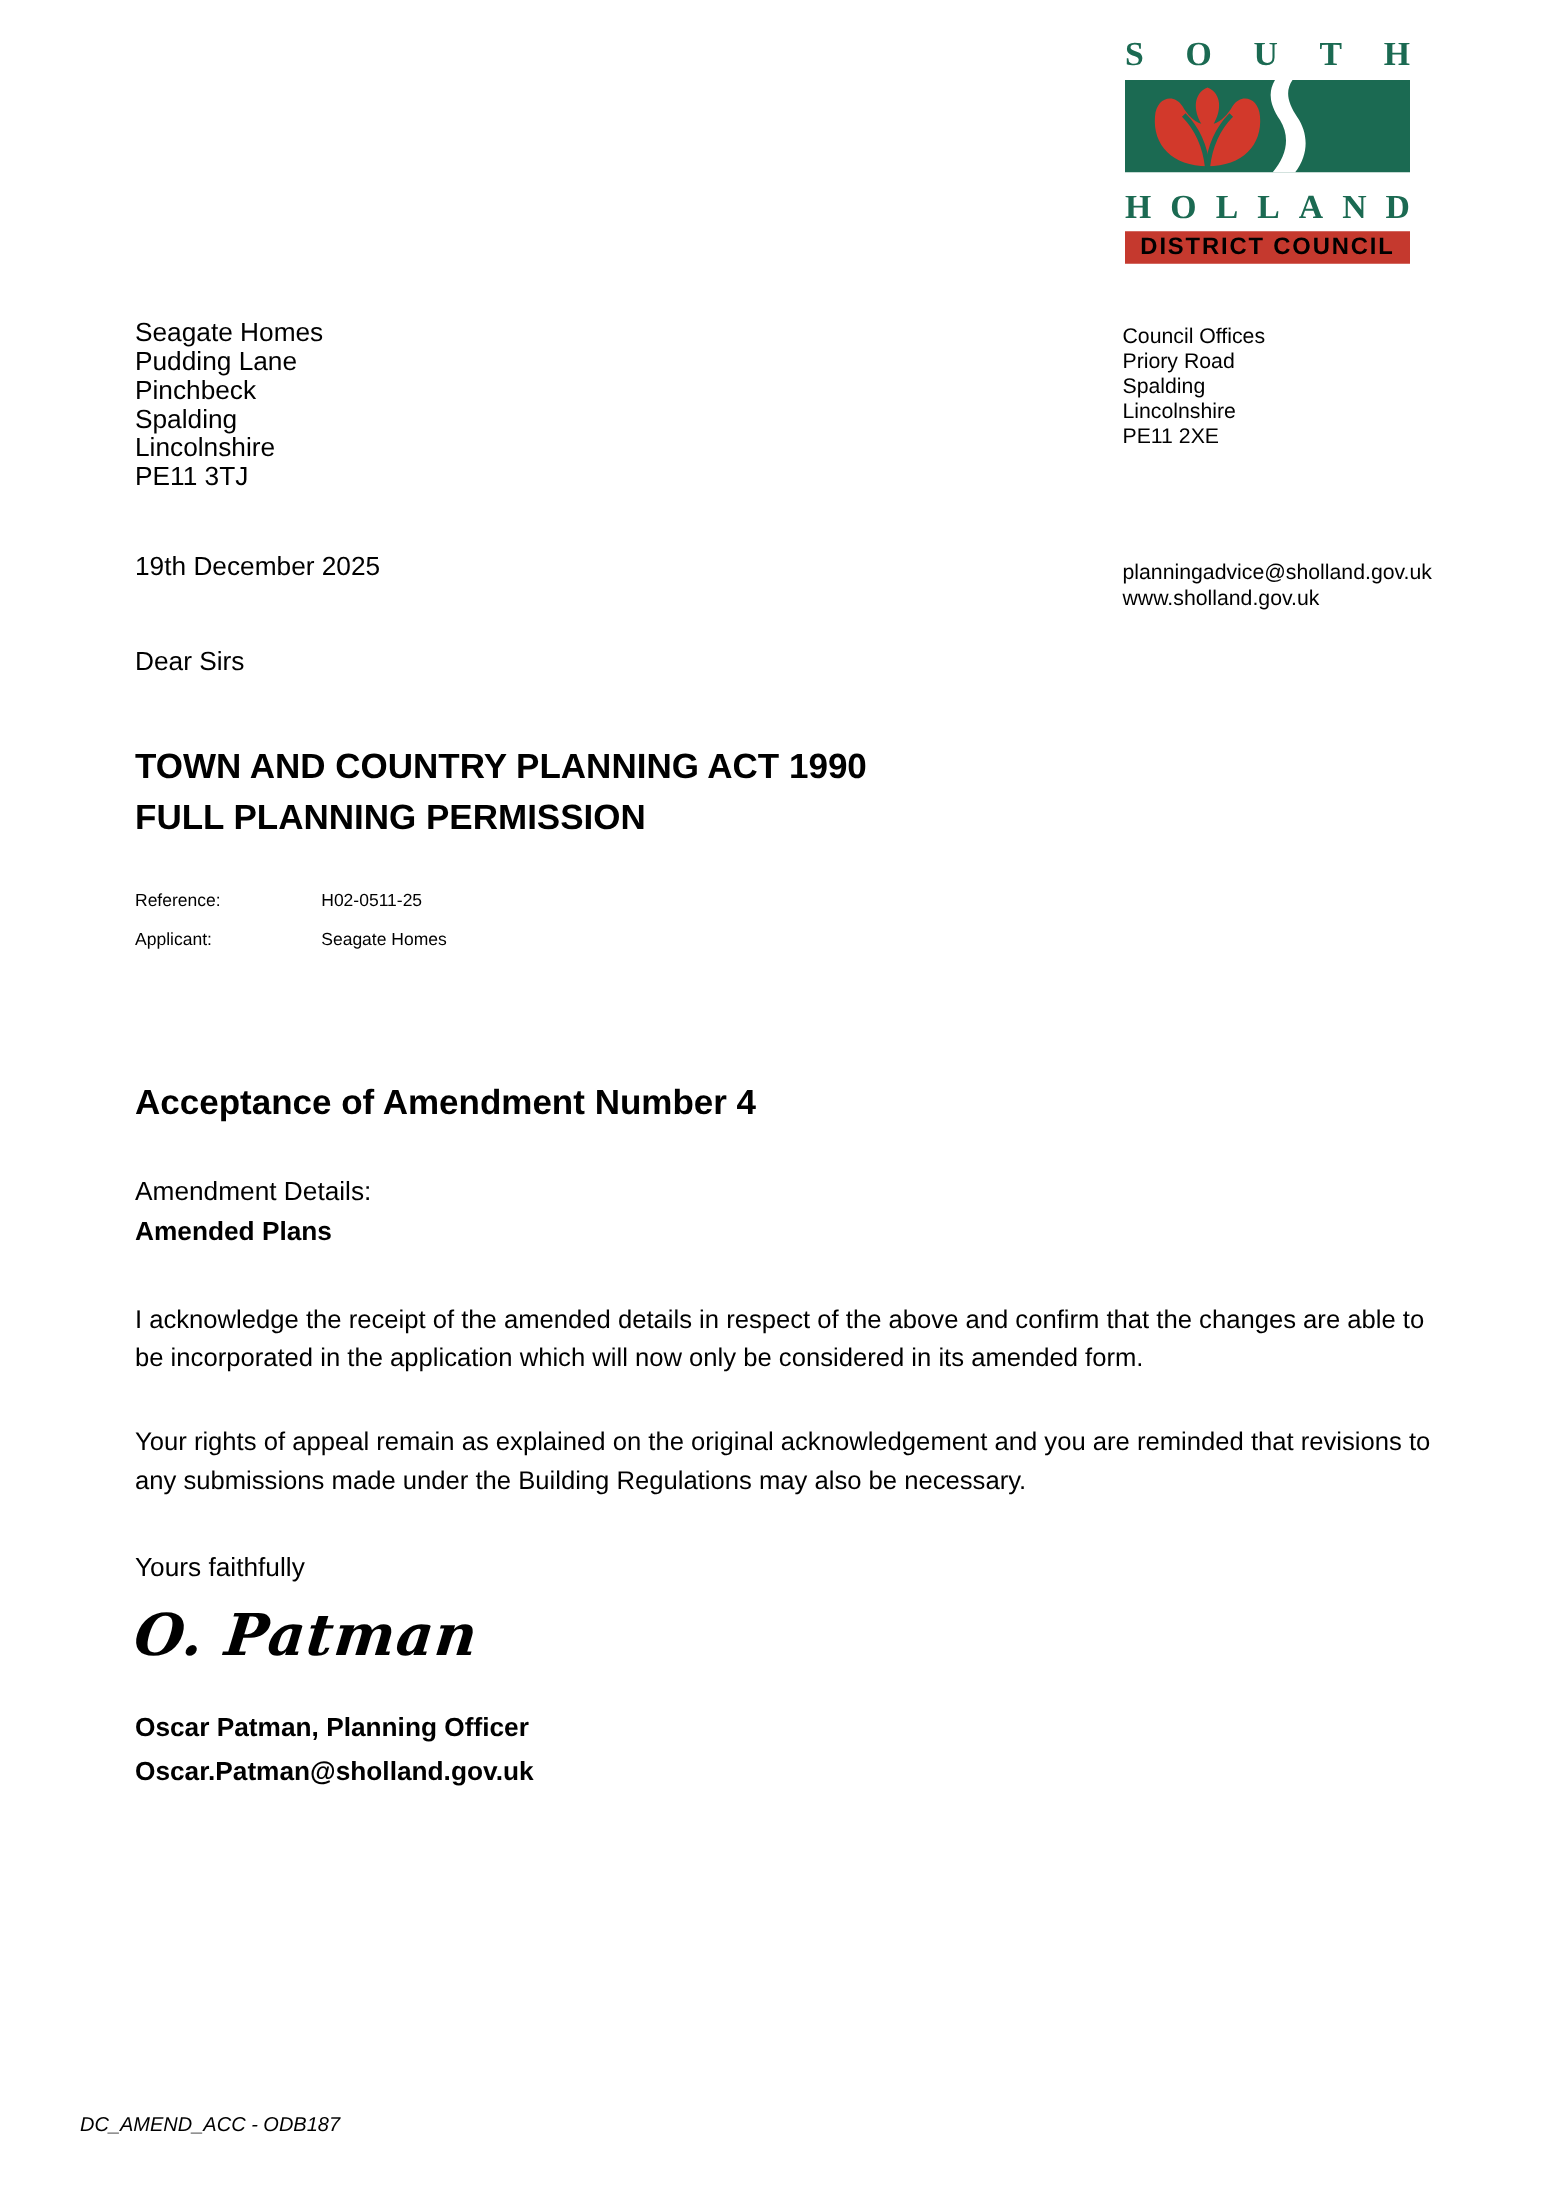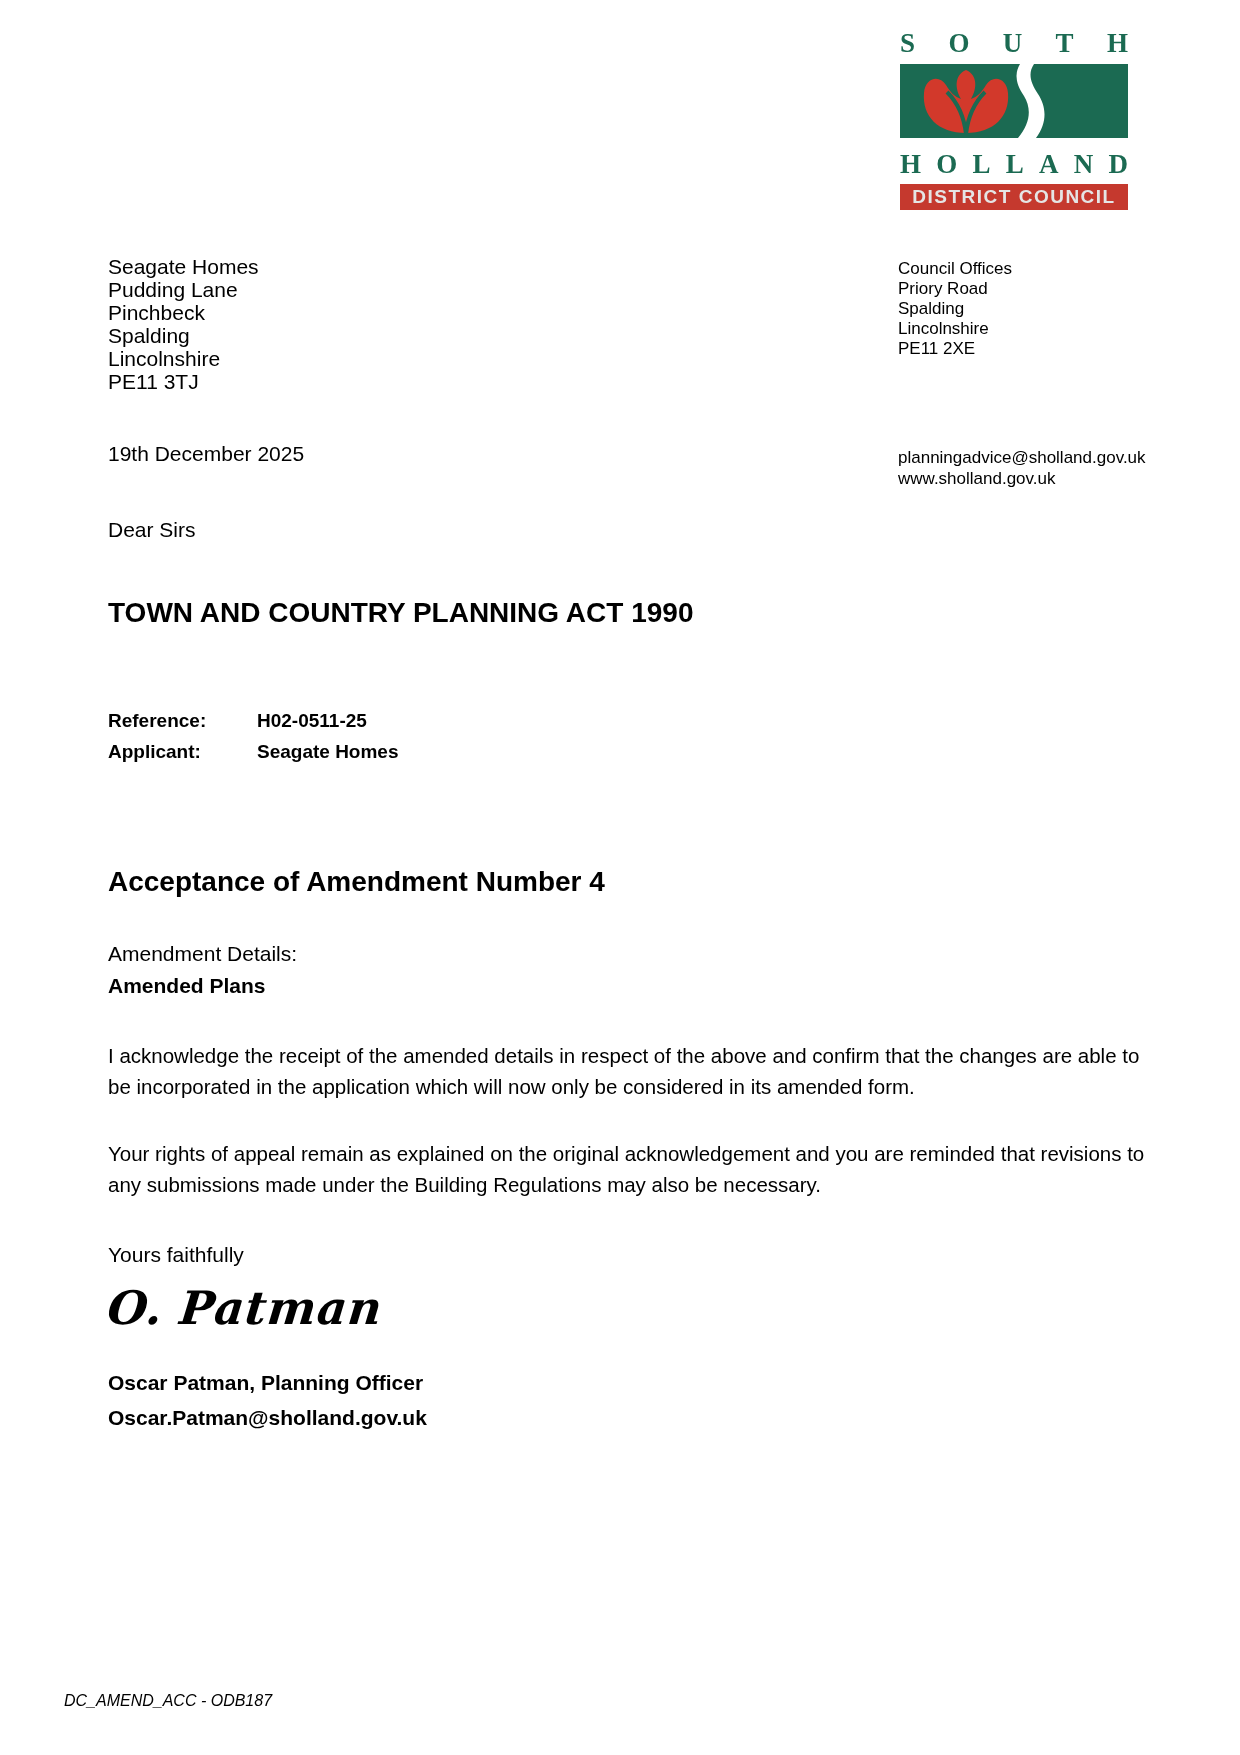--- a/index.html
+++ b/index.html
@@ -19,37 +19,37 @@
   .logo-word{
     display:flex;justify-content:space-between;
     font-family:"Liberation Serif", serif;
     font-weight:bold;font-size:27px;line-height:26px;
     color:#1B6A52;
   }
   .logo-word-top{margin-bottom:8px;}
   .logo-word-bottom{margin-top:9px;}
   .logo-banner{
     margin-top:7px;height:26px;line-height:26px;
-    background:#C5392E;color:#e5e5e5;text-align:center;
+    background:#C5392E;color:#000000;text-align:center;
     font-weight:bold;font-size:19px;letter-spacing:1.5px;
   }
 
   
   .recipient{left:108px;top:255px;font-size:21px;line-height:23px;}
   .date-line{left:108px;top:442px;font-size:21px;}
   .council-address{left:898px;top:259px;font-size:17px;line-height:20px;}
   .contacts{left:898px;top:365px;width:250px;font-size:17px;line-height:20px;}
   .contact-row{display:flex;}
   .contact-label{width:137px;}
   .webblock{left:898px;top:447px;font-size:17px;line-height:21px;}
 
   
   .salutation{left:108px;top:518px;font-size:21px;}
   .doc-title{left:108px;top:592px;font-size:28px;font-weight:bold;line-height:41px;}
-  .refs{left:108px;top:705px;font-size:19px;font-weight:bold;line-height:31px;}
+  .refs{left:108px;top:705px;font-size:14px;font-weight:normal;line-height:31px;}
   .ref-row{display:flex;}
   .ref-label{width:149px;}
   .section-heading{left:108px;top:866px;font-size:28px;font-weight:bold;}
   .amendment{left:108px;top:938px;font-size:21px;line-height:32px;}
   .amendment-value{font-weight:bold;}
   .para{width:1050px;font-size:20.5px;line-height:31px;}
   .para-1{left:108px;top:1040px;}
   .para-2{left:108px;top:1138px;}
   .closing{left:108px;top:1243px;font-size:21px;}
   .signature{
@@ -122,20 +122,21 @@
 
   <div class="abs webblock">
     <div>planningadvice@sholland.gov.uk</div>
     <div>www.sholland.gov.uk</div>
   </div>
 
   <div class="abs salutation">Dear Sirs</div>
 
   <div class="abs doc-title">
     <div>TOWN AND COUNTRY PLANNING ACT 1990</div>
+    <div>FULL PLANNING PERMISSION</div>
   </div>
 
   <div class="abs refs">
     <div class="ref-row">
       <span class="ref-label">Reference:</span>
       <span>H02-0511-25</span>
     </div>
     <div class="ref-row">
       <span class="ref-label">Applicant:</span>
       <span>Seagate Homes</span>

